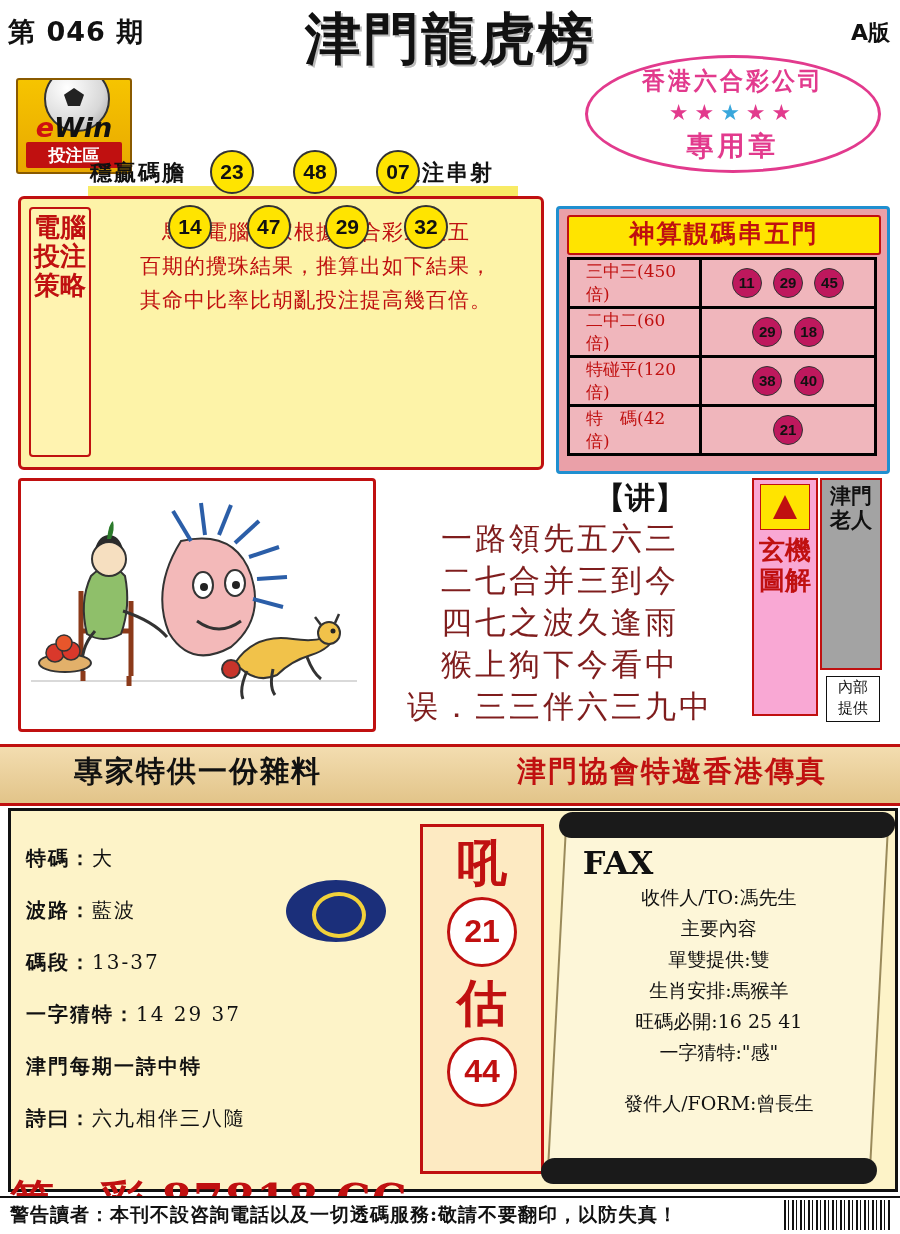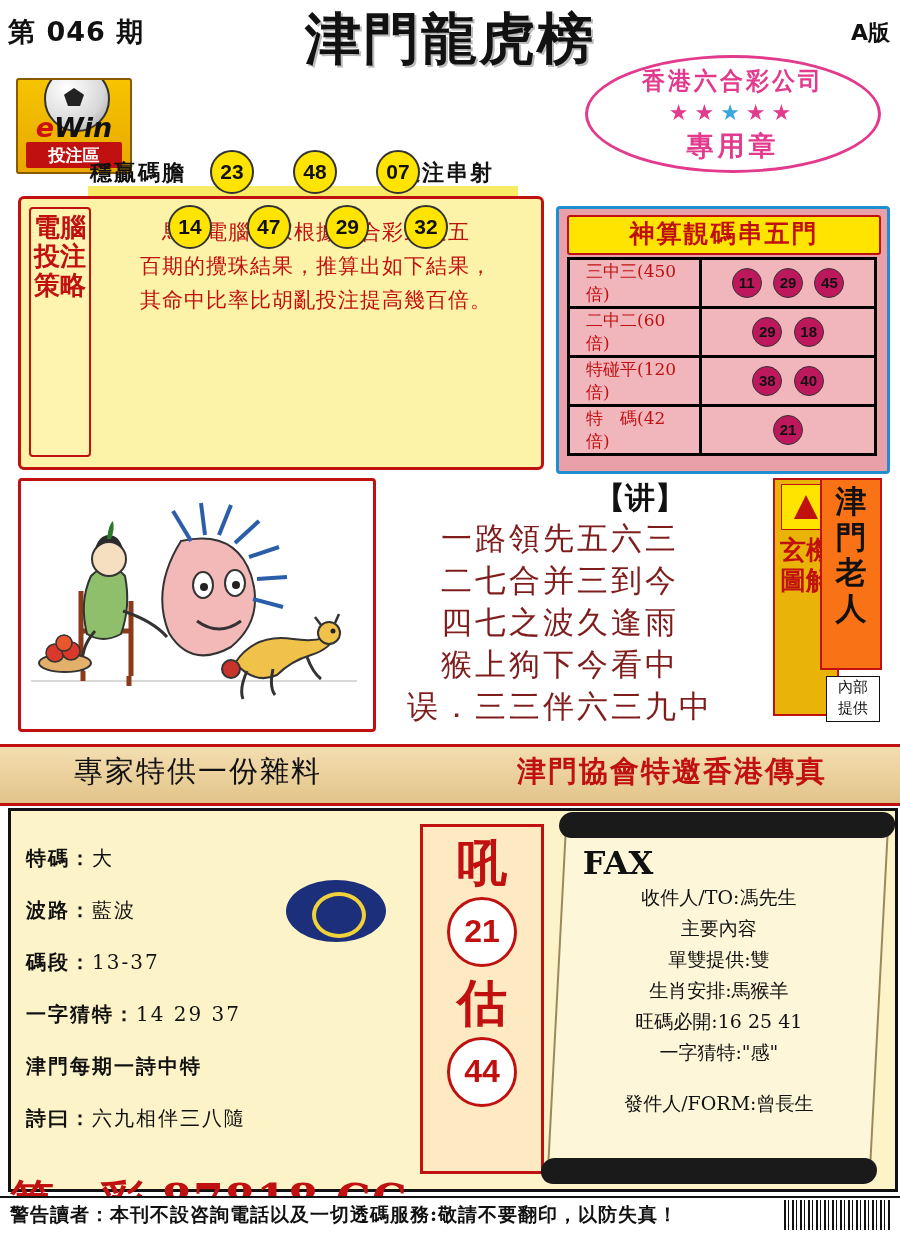--- a/index.html
+++ b/index.html
@@ -133,55 +133,55 @@
     font-family:"DejaVu Serif","Liberation Serif",serif;font-size:30px;font-weight:bold;color:#111;
   }
   .poem{position:absolute;left:385px;top:518px;width:350px;}
   .poem div{
     font-family:Liberation Serif, serif;
     font-size:31px;line-height:42px;color:#7f1d1d;text-align:center;letter-spacing:3px;
   }
 
   
   .xuanji{
-    position:absolute;left:773px;top:478px;width:62px;height:234px;
-    background:#eab308;border:2px solid #c01010;
+    position:absolute;left:752px;top:478px;width:62px;height:234px;
+    background:#f9a8d4;border:2px solid #c01010;
     color:#c01010;font-family:"DejaVu Serif","Liberation Serif",serif;
     font-size:26px;font-weight:bold;text-align:center;line-height:1.15;
   }
   .xuanji .minibox{
     width:48px;height:44px;margin:4px auto 6px;background:#ffe400;border:1px solid #c01010;
     position:relative;
   }
   .xuanji .minibox:after{
     content:"";position:absolute;left:12px;top:10px;width:24px;height:24px;
     background:#c01010;clip-path:polygon(50% 0,100% 100%,0 100%);
   }
   .laoren{
     position:absolute;left:820px;top:478px;width:62px;height:192px;
-    background:#f97316;border:2px solid #c01010;
+    background:#a3a3a3;border:2px solid #c01010;
     color:#111;font-family:"DejaVu Serif","Liberation Serif",serif;
-    font-size:31px;font-weight:bold;text-align:center;line-height:1.15;padding-top:4px;
+    font-size:21px;font-weight:bold;text-align:center;line-height:1.15;padding-top:4px;
     box-sizing:border-box;
   }
   .neibu{
     position:absolute;left:826px;top:676px;width:52px;height:44px;
     background:#fff;border:1px solid #111;color:#111;
     font-family:"DejaVu Serif","Liberation Serif",serif;font-size:15px;
     text-align:center;line-height:21px;
   }
 
   
   .bandstrip{
     position:absolute;left:0;top:744px;width:900px;height:56px;
     background:linear-gradient(#f3ddb0,#e2c489);border-top:3px solid #c01010;border-bottom:3px solid #c01010;
   }
   .band-l{
     position:absolute;left:18px;top:752px;width:360px;text-align:center;
-    font-family:"DejaVu Serif","Liberation Serif",serif;font-size:29px;font-weight:normal;color:#111;letter-spacing:2px;
+    font-family:"DejaVu Serif","Liberation Serif",serif;font-size:29px;font-weight:bold;color:#111;letter-spacing:2px;
   }
   .band-r{
     position:absolute;left:452px;top:752px;width:440px;text-align:center;
     font-family:"DejaVu Serif","Liberation Serif",serif;font-size:29px;font-weight:bold;color:#c01010;letter-spacing:2px;
   }
 
   
   .bottom{
     position:absolute;left:8px;top:808px;width:884px;height:378px;
     background:#fdf3c8;border:3px solid #111;

